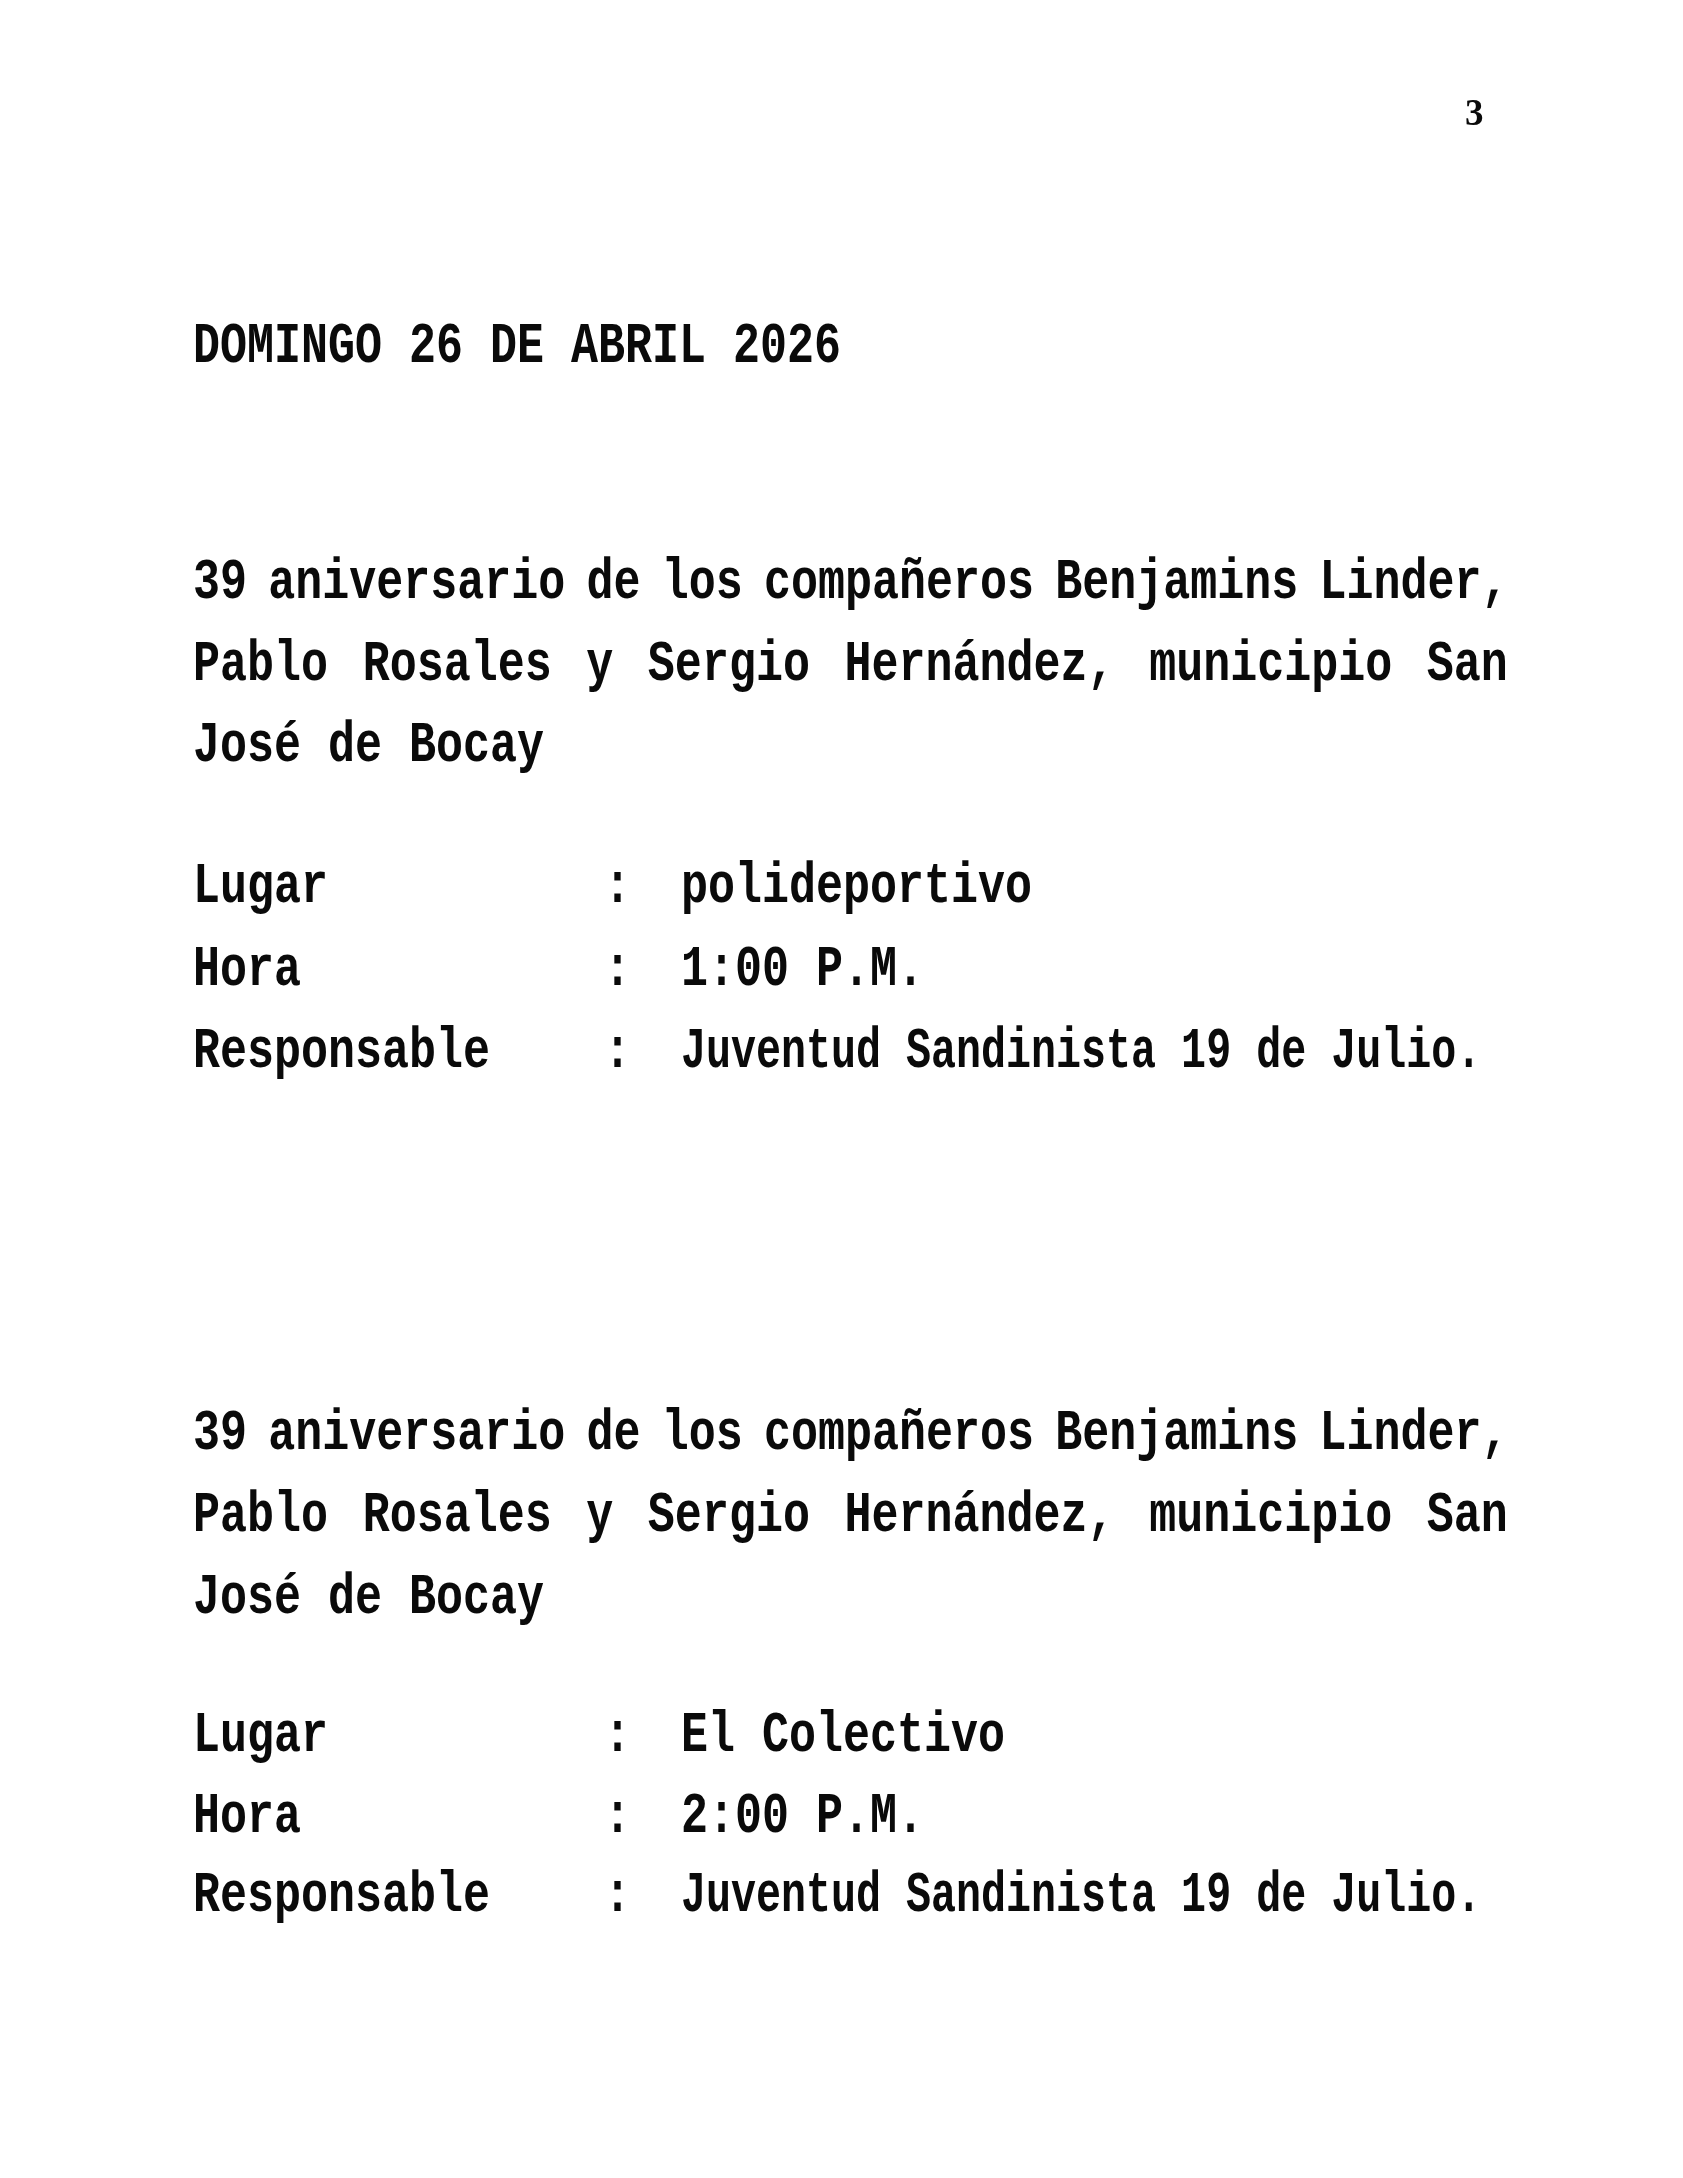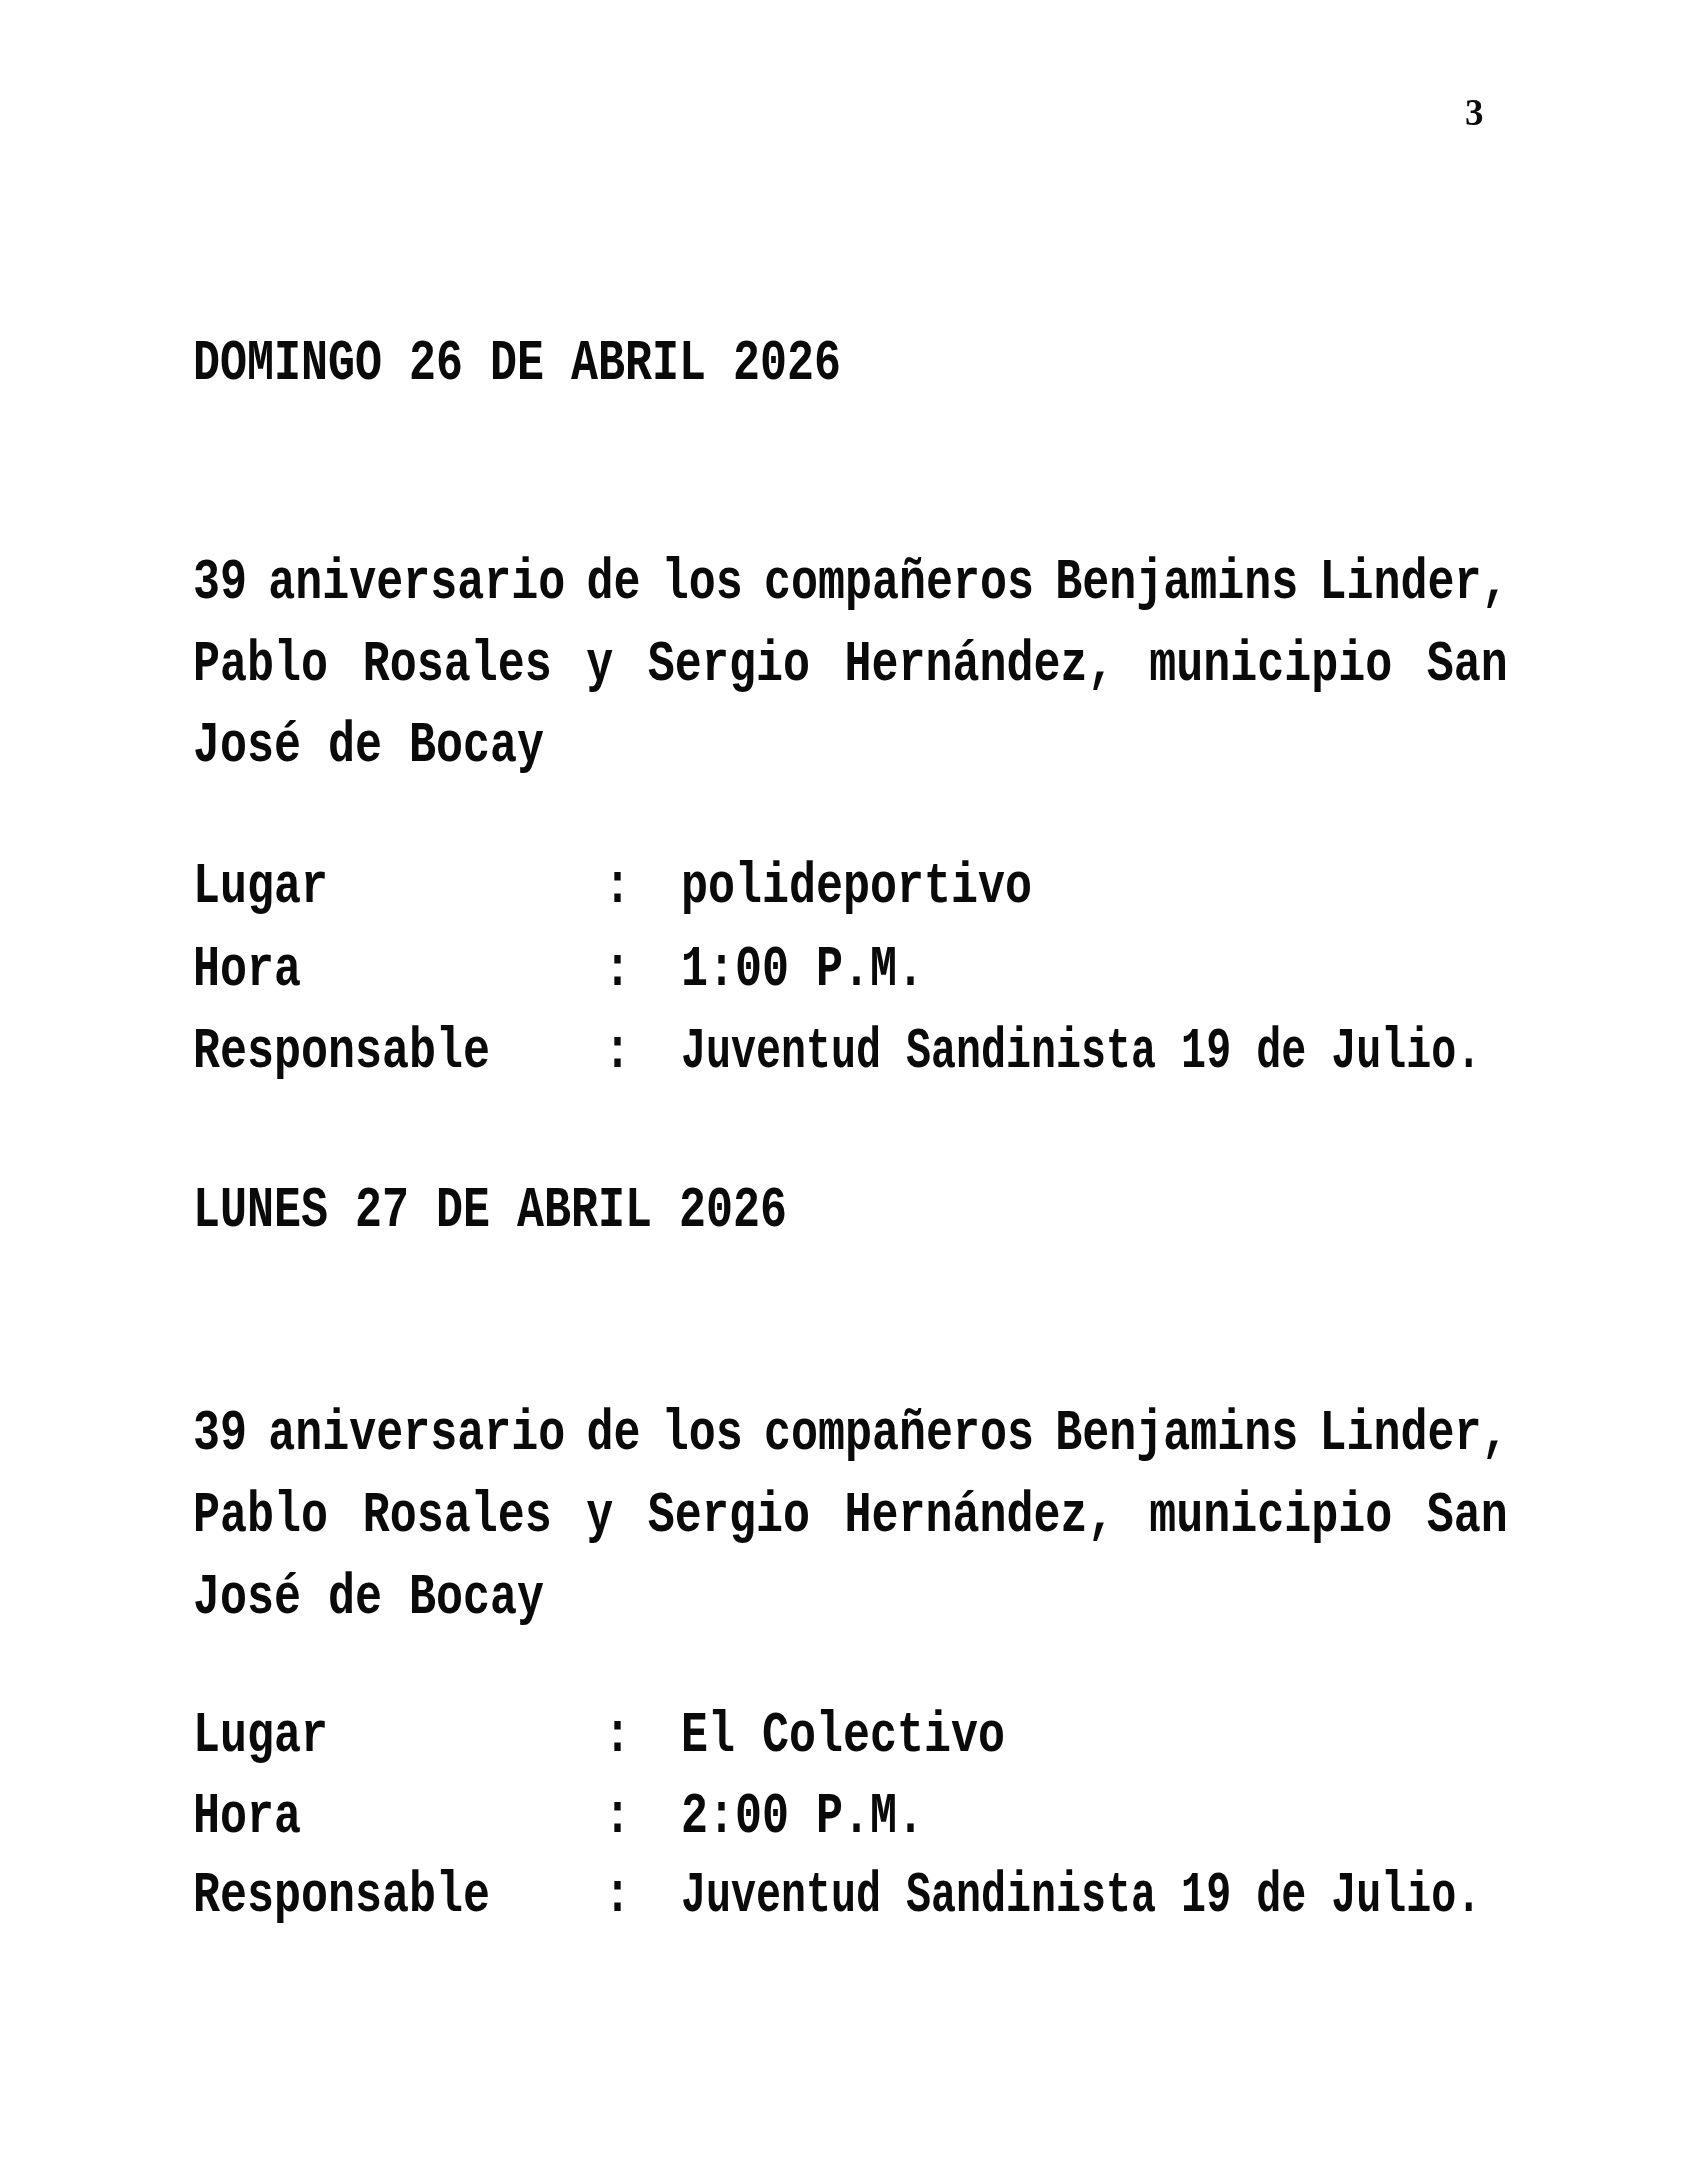--- a/index.html
+++ b/index.html
@@ -27,21 +27,21 @@
   .col{left:411px;}
   .val{left:488px;}
 </style>
 </head>
 <body>
 
 <div class="page">
 
   <div class="pagenum">3</div>
 
-  <div class="row" style="top:323px">
+  <div class="row" style="top:306px">
     <span class="t">DOMINGO 26 DE ABRIL 2026</span>
   </div>
 
   <div class="row" style="top:542px">
     <span class="t ws-minus6">39 aniversario de los compañeros Benjamins Linder,</span>
   </div>
   <div class="row" style="top:624px">
     <span class="t ws-plus8">Pablo Rosales y Sergio Hernández, municipio San</span>
   </div>
   <div class="row" style="top:705px">
@@ -57,23 +57,20 @@
     <span class="t">Hora</span>
     <span class="t col">:</span>
     <span class="t val">1:00 P.M.</span>
   </div>
   <div class="row" style="top:1011px">
     <span class="t">Responsable</span>
     <span class="t col">:</span>
     <span class="t val sx92">Juventud Sandinista 19 de Julio.</span>
   </div>
 
-  <div class="row" style="top:1170px">
-    <span class="t">LUNES 27 DE ABRIL 2026</span>
-  </div>
 
   <div class="row" style="top:1393px">
     <span class="t ws-minus6">39 aniversario de los compañeros Benjamins Linder,</span>
   </div>
   <div class="row" style="top:1475px">
     <span class="t ws-plus8">Pablo Rosales y Sergio Hernández, municipio San</span>
   </div>
   <div class="row" style="top:1557px">
     <span class="t">José de Bocay</span>
   </div>

